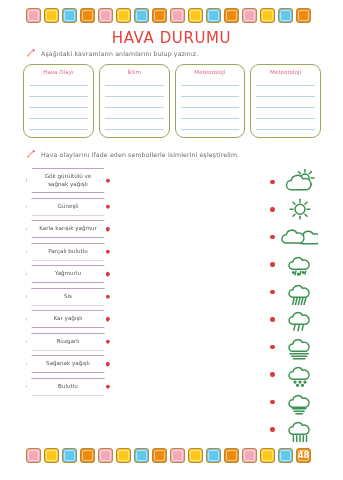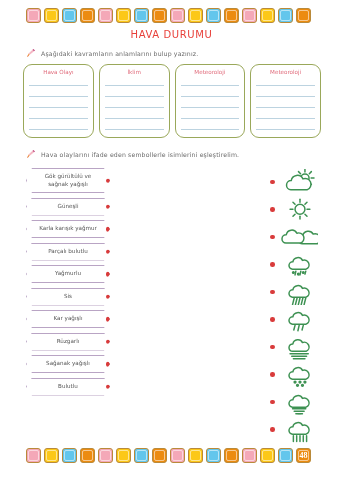--- a/index.html
+++ b/index.html
@@ -34,35 +34,35 @@
   .sq::after {
     content: "";
     position: absolute;
     inset: 1.2px;
     border-radius: 2px;
     border: 1px solid rgba(255,255,255,0.55);
   }
   .sq.pink   { background: #f4a8b8; }
   .sq.yellow { background: #fcc818; }
   .sq.blue   { background: #63c6ec; }
-  .sq.orange { background: #ec8b10; font-family: Liberation Serif, serif; }
+  .sq.orange { background: #ec8b10; }
   .sq.pagenum {
     display: flex; align-items: center; justify-content: center;
     font-size: 8px; color: #ffffff; font-weight: bold;
     letter-spacing: 0px;
   }
   .sq.pagenum span { position: relative; z-index: 2; line-height: 1; }
 
   
   .title {
     position: absolute;
     top: 29px; left: 0; width: 343px;
     text-align: center;
     color: #e8403a;
-    font-size: 10px;
+    font-size: 15px;
     letter-spacing: 0.6px;
     font-family: "DejaVu Sans", sans-serif;
   }
 
   
   .instruction {
     position: absolute;
     display: flex;
     align-items: center;
     gap: 4px;

